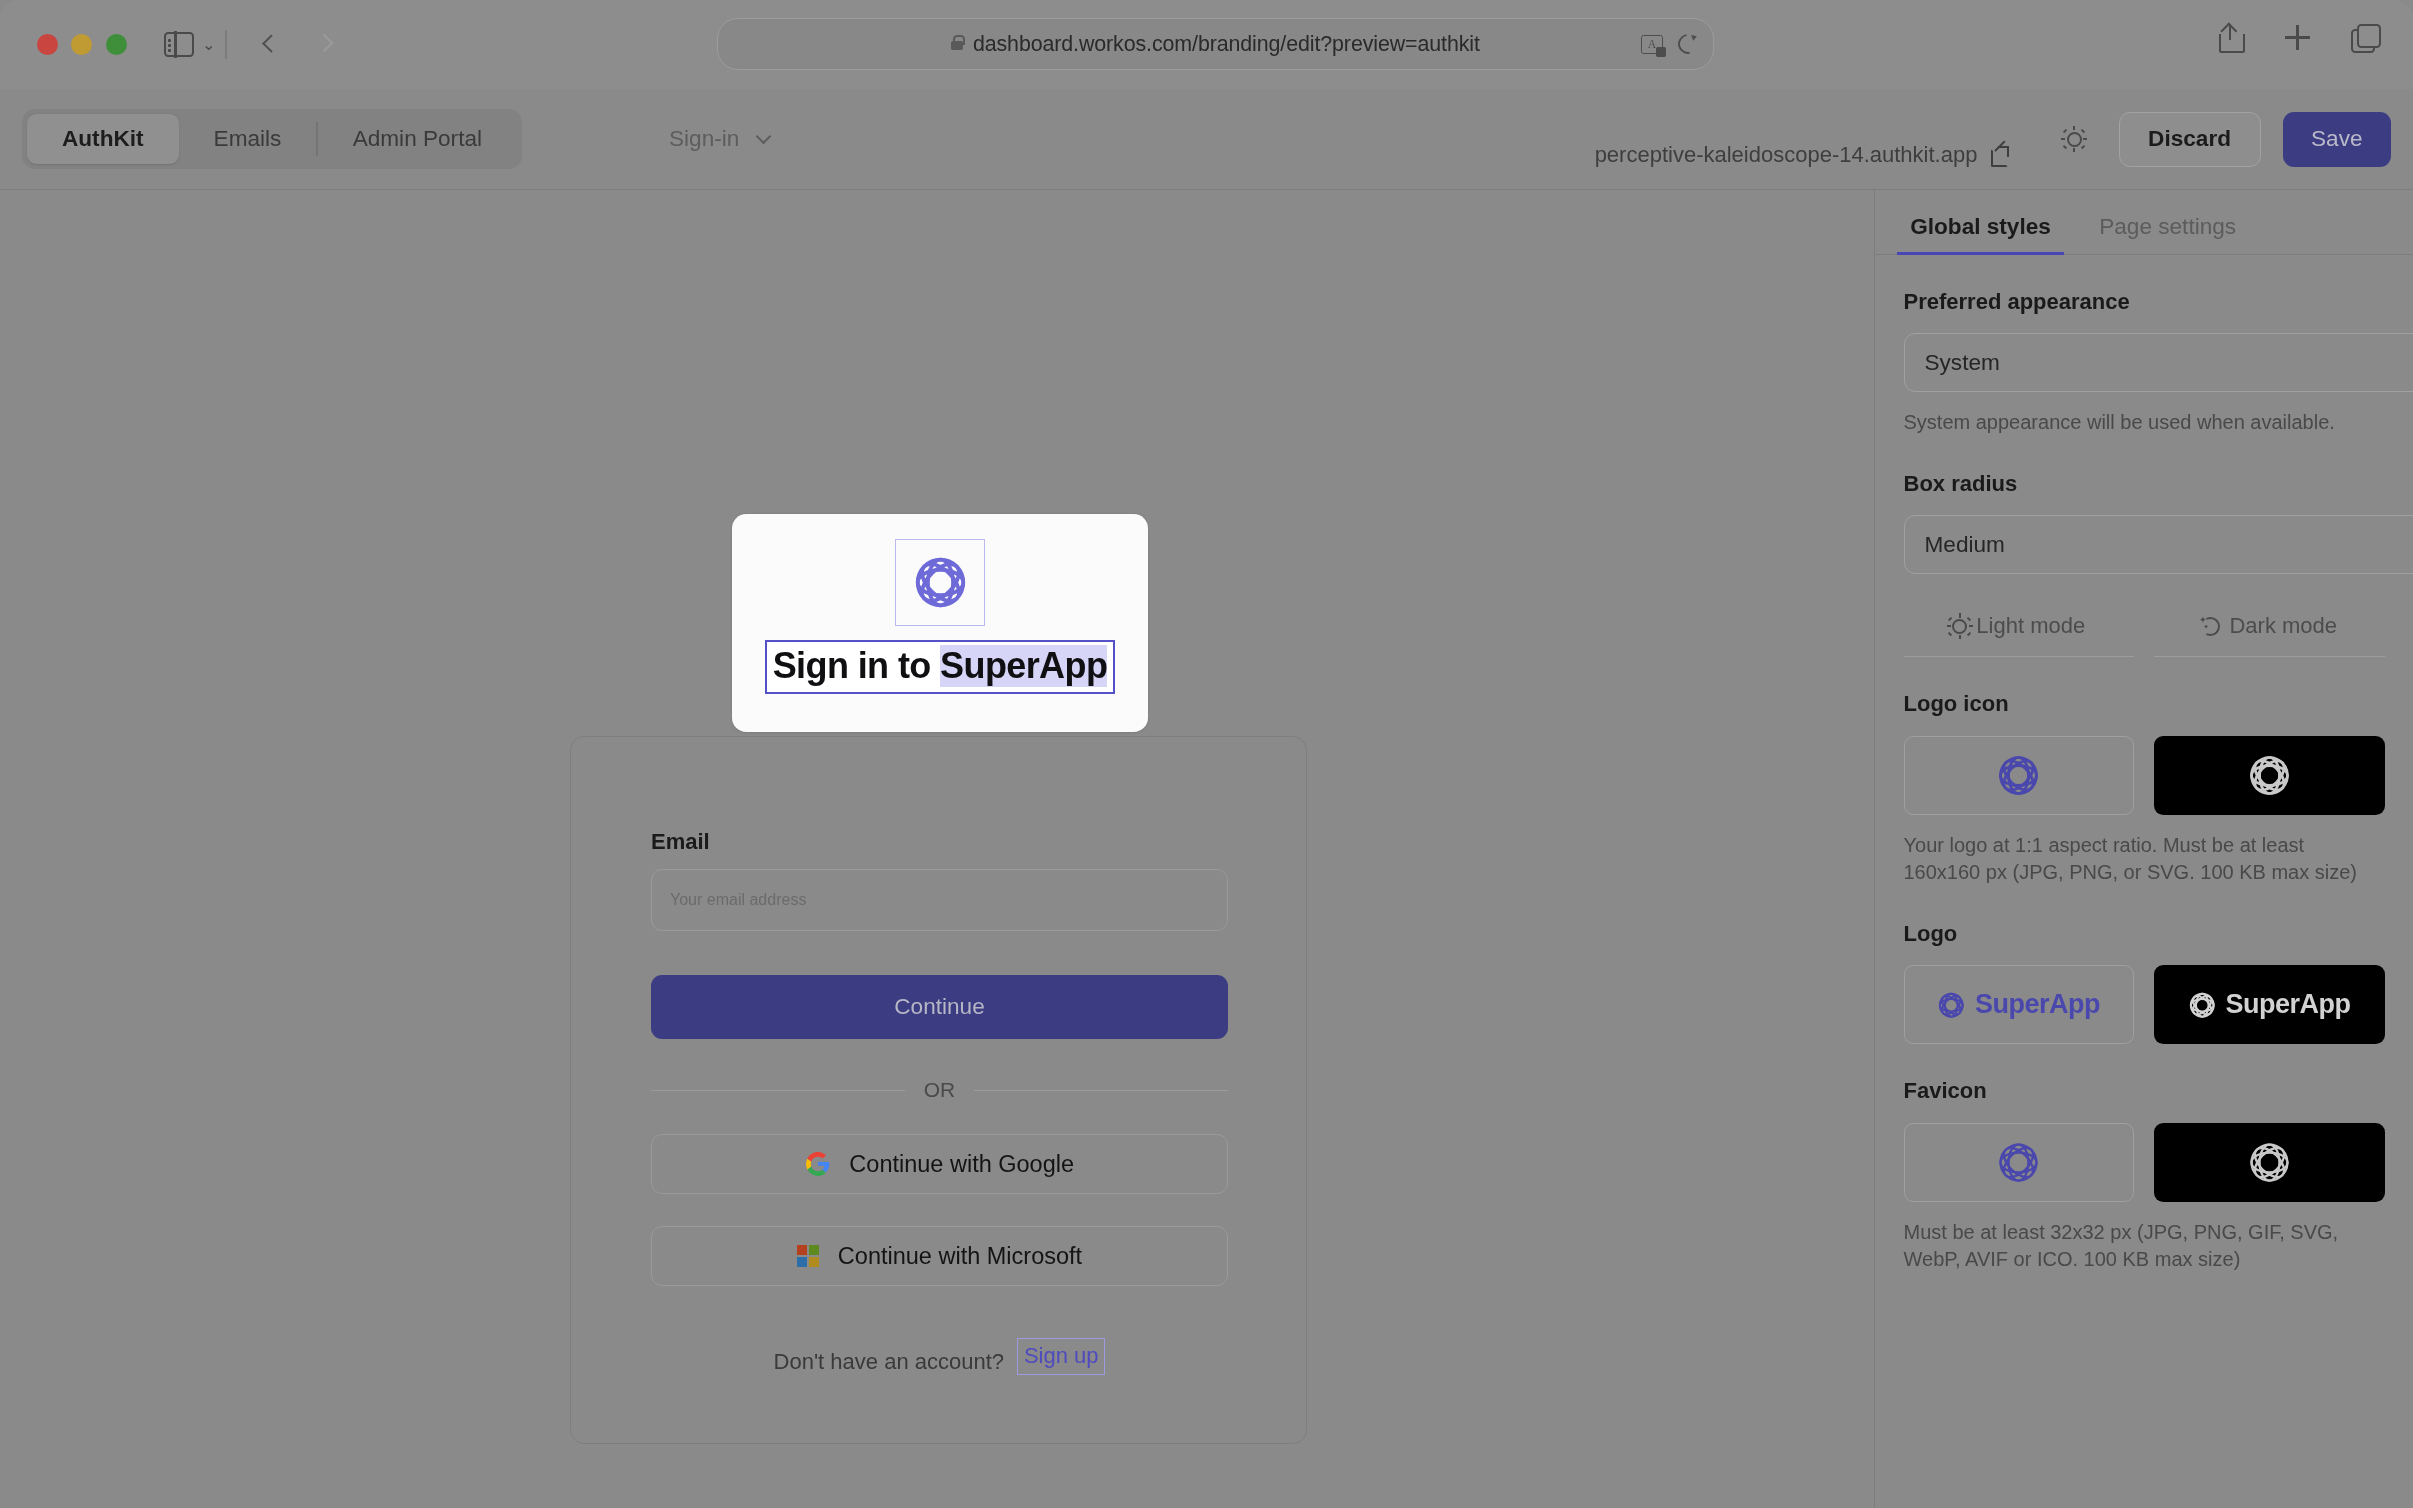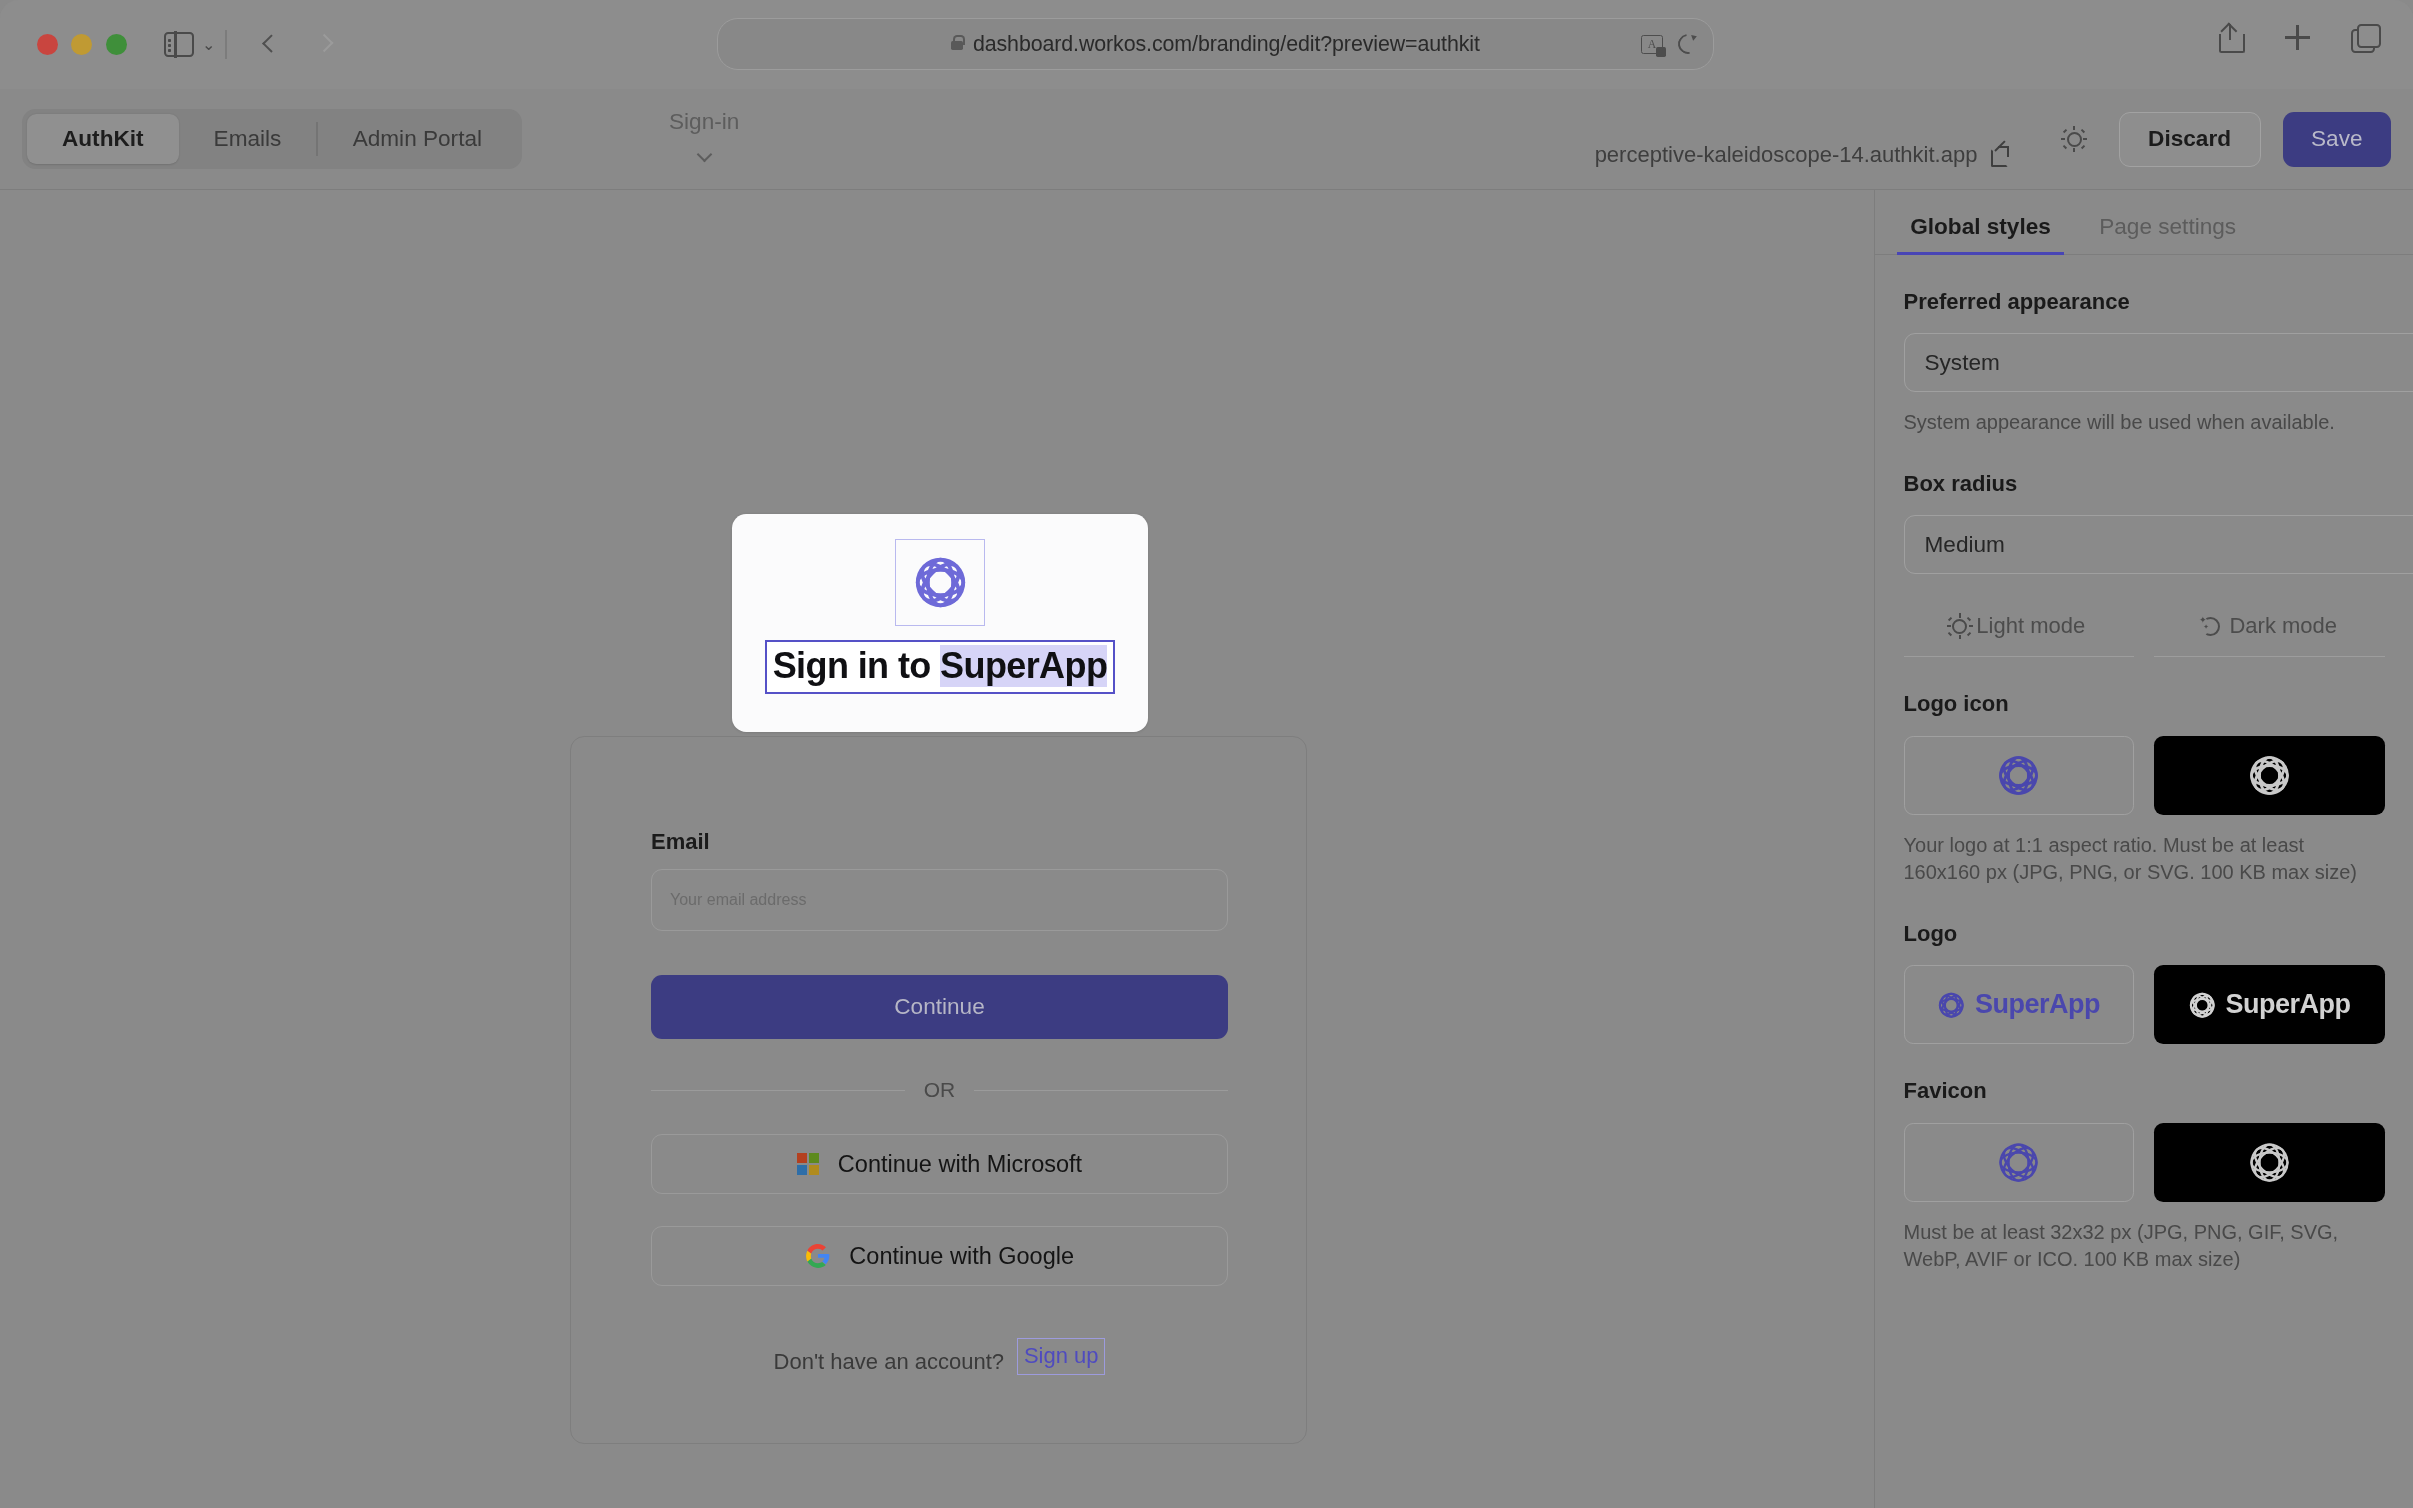--- a/index.html
+++ b/index.html
@@ -117,21 +117,21 @@
   .seg-item {
     height: 50px; padding: 0 35px; display: flex; align-items: center; justify-content: center;
     font-size: 22.6px; color: #3a3a3a; border-radius: 9.2px; white-space: nowrap;
   }
   .seg-item.active { background: #909090; color: #1d1d1d; font-weight: 700; box-shadow: 0 0.8px 1.7px rgba(0,0,0,.12); }
   .seg-sep { width: 1.3px; height: 34px; background: #747474; }
 
   .signin-dd {
     position: absolute; left: 654px; top: 20px; height: 60px;
     display: flex; align-items: center; gap: 19px; padding: 0 15px;
-    font-size: 22.6px; color: #5d5d5d; flex-direction: column;
+    font-size: 22.6px; color: #5d5d5d;
   }
   .chev { width: 11px; height: 11px; border-right: 2.2px solid #5d5d5d; border-bottom: 2.2px solid #5d5d5d;
     transform: rotate(45deg); margin-top: -5px; }
 
   .tb-right { position: absolute; right: 22px; top: 20px; height: 60px; display: flex; align-items: center; gap: 0; }
   .preview-url { font-size: 22px; color: #3e3e3e; display: flex; align-items: center; gap: 13.4px; margin-right: 39px; margin-top: 32px; }
   .ext-ic { width: 18.4px; height: 18.4px; position: relative; }
   .ext-ic::before { content:""; position:absolute; left:0; top:3.4px; width:13.4px; height:14.2px;
     border:2px solid #3e3e3e; border-top-color: transparent; border-right-color:transparent; border-radius:1.7px; }
   .ext-ic::after { content:""; position:absolute; right:0; top:0; width:9.2px; height:9.2px;
@@ -379,37 +379,37 @@
         <div class="f-input">Your email address</div>
         <div class="f-submit">Continue</div>
 
         <div class="or-row">
           <div class="or-line"></div>
           <div class="or-txt">OR</div>
           <div class="or-line"></div>
         </div>
 
         <div class="oauth-btn">
+          <svg class="g-ic" viewBox="0 0 48 48">
+            <path fill="#4285F4" d="M45 24c0-1.6-.1-2.7-.4-3.9H24v7.1h12c-.2 1.9-1.5 4.7-4.4 6.6l6.7 5.2C42.2 35.4 45 30.2 45 24z"></path>
+            <path fill="#34A853" d="M24 46c5.9 0 10.9-2 14.5-5.3l-6.9-5.4c-1.9 1.3-4.4 2.2-7.6 2.2-5.8 0-10.7-3.8-12.5-9.1l-7.1 5.5C8 41.2 15.4 46 24 46z"></path>
+            <path fill="#FBBC05" d="M11.5 28.4c-.5-1.4-.7-2.9-.7-4.4s.3-3 .7-4.4l-7.1-5.5C2.9 16.9 2 20.3 2 24s.9 7.1 2.4 10l7.1-5.6z"></path>
+            <path fill="#EA4335" d="M24 10.7c4.1 0 6.9 1.8 8.5 3.3l6.2-6C34.9 4.5 29.9 2 24 2 15.4 2 8 6.8 4.4 14l7.1 5.5c1.8-5.3 6.7-8.8 12.5-8.8z"></path>
+          </svg>
+          <span>Continue with Google</span>
+        </div>
+
+        <div class="oauth-btn">
           <span class="ms-ic">
             <span style="background:#B4401F"></span>
               <span style="background:#5D8A1E"></span>
             <span style="background:#2E6EA8"></span>
               <span style="background:#B08B1E"></span>
           </span>
           <span>Continue with Microsoft</span>
-        </div>
-
-        <div class="oauth-btn">
-          <svg class="g-ic" viewBox="0 0 48 48">
-            <path fill="#4285F4" d="M45 24c0-1.6-.1-2.7-.4-3.9H24v7.1h12c-.2 1.9-1.5 4.7-4.4 6.6l6.7 5.2C42.2 35.4 45 30.2 45 24z"></path>
-            <path fill="#34A853" d="M24 46c5.9 0 10.9-2 14.5-5.3l-6.9-5.4c-1.9 1.3-4.4 2.2-7.6 2.2-5.8 0-10.7-3.8-12.5-9.1l-7.1 5.5C8 41.2 15.4 46 24 46z"></path>
-            <path fill="#FBBC05" d="M11.5 28.4c-.5-1.4-.7-2.9-.7-4.4s.3-3 .7-4.4l-7.1-5.5C2.9 16.9 2 20.3 2 24s.9 7.1 2.4 10l7.1-5.6z"></path>
-            <path fill="#EA4335" d="M24 10.7c4.1 0 6.9 1.8 8.5 3.3l6.2-6C34.9 4.5 29.9 2 24 2 15.4 2 8 6.8 4.4 14l7.1 5.5c1.8-5.3 6.7-8.8 12.5-8.8z"></path>
-          </svg>
-          <span>Continue with Google</span>
         </div>
 
         <div class="foot-row">
           <span class="foot-txt">Don't have an account?</span>
           <span class="foot-link">Sign up</span>
         </div>
       </div>
     </div>
 
     <div class="side-pane">

